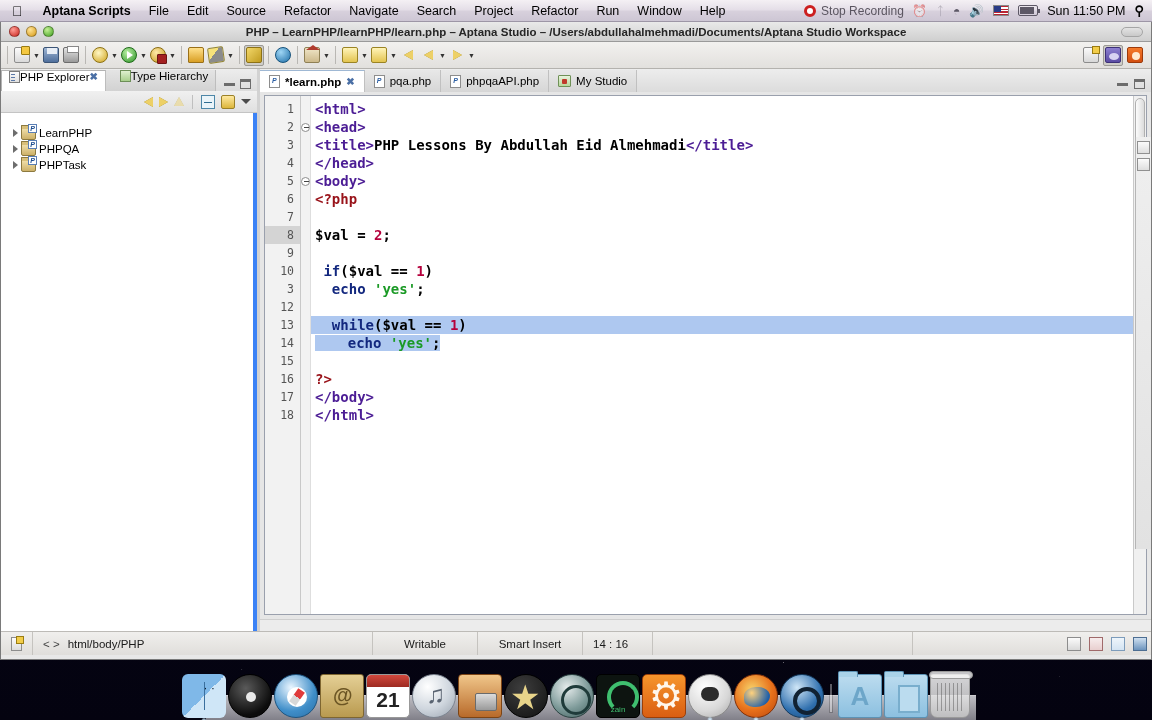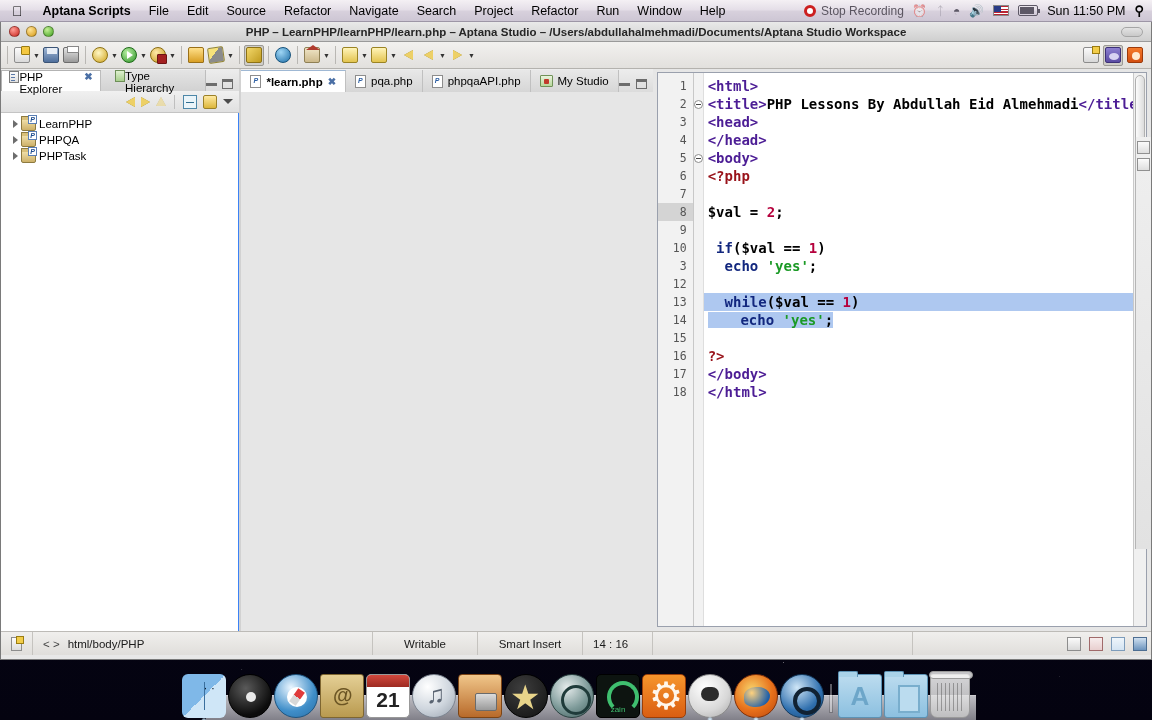--- a/index.html
+++ b/index.html
@@ -155,33 +155,33 @@
     border-bottom: 1px solid #c4c4c4; display: flex; align-items: center;
     justify-content: flex-end; gap: 6px; padding-right: 6px;
   }
   .vtb-ico { width: 14px; height: 14px; position: relative; display:inline-block; }
   .vsep { width:1px;height:14px;background:#bfbfbf;margin:0 2px;}
   .i-collapse { border:1px solid #4d87a8; background:#eaf4f9; }
   .i-collapse::after{content:"";position:absolute;left:2px;top:6px;width:8px;height:1.5px;background:#2f6d90;}
   .i-link { background: linear-gradient(180deg,#ffe9a0,#dcb63b); border:1px solid #9b8128; border-radius:2px;}
   .chev { width:0;height:0;border-left:5px solid transparent;border-right:5px solid transparent;border-top:5px solid #4b4b4b;}
 
-  #tree { flex: 1; background: #fff; border-right: 1px solid #3b82f6; padding-top: 3px; }
+  #tree { flex: 1; background: #fff; border-right: 4px solid #3b82f6; padding-top: 12px; }
   .trow { height: 16px; display: flex; align-items: center; gap: 3px; padding-left: 12px; font-size: 11.5px; color:#000;}
   .tw-arrow { width:0;height:0;border-top:4px solid transparent;border-bottom:4px solid transparent;border-left:5px solid #6d6d6d;}
   .prj-ico { width: 15px; height: 13px; position: relative; display:inline-block;
     background: linear-gradient(180deg,#f3e3ae,#cdb169); border:1px solid #8d7a3f; border-radius:1px 1px 2px 2px;}
   .prj-ico::before{content:"";position:absolute;left:-1px;top:-3px;width:7px;height:3px;background:#d9c07a;border:1px solid #8d7a3f;border-bottom:none;border-radius:1px 1px 0 0;}
   .prj-ico::after{content:"P";position:absolute;right:-2px;top:-4px;font-size:7px;font-weight:bold;color:#1b4b8f;background:#fff;border:1px solid #5a7fb5;line-height:7px;padding:0 1px;}
 
   
   #sash { width: 3px; background: #d2d2d2; }
 
   
-  #editorarea { flex: 1; display: flex; flex-direction: row; background: #e6e6e6; }
+  #editorarea { flex: 1; display: flex; flex-direction: column; background: #e6e6e6; }
   #edtabs { height: 23px; display: flex; align-items: flex-end; background: linear-gradient(180deg,#ededed,#dcdcdc); position: relative;}
   .etab {
     height: 22px; display: flex; align-items: center; gap: 5px; padding: 0 9px;
     font-size: 11.5px; border-right: 1px solid #c0c0c0; color:#000; white-space: nowrap;
   }
   .etab.active { background: #fff; border-top: 1px solid #9fb8d4; font-weight: bold; }
   .etab.inactive { background: linear-gradient(180deg,#e8e8e8,#d6d6d6); }
   .f-ico { width:11px;height:13px;position:relative;display:inline-block;
     background:#fff;border:1px solid #8d8d8d;}
   .f-ico::after{content:"P";position:absolute;left:2px;top:1px;font-size:7px;line-height:8px;color:#2b5ea3;font-weight:bold;}
@@ -541,22 +541,22 @@
                 <div class="foldmark"></div>
                 <div class="foldmark"></div>
                 <div class="foldmark"></div>
                 <div class="foldmark"></div>
                 <div class="foldmark"></div>
                 <div class="foldmark"></div>
                 <div class="foldmark"></div>
               </div>
             <div id="codearea">
                 <div class="cline"><span class="tag">&lt;html&gt;</span></div>
+                <div class="cline"><span class="tag">&lt;head&gt;</span></div>
                 <div class="cline"><span class="tag">&lt;title&gt;</span><span class="plain">PHP Lessons By Abdullah Eid Almehmadi</span><span class="tag">&lt;/title&gt;</span></div>
-                <div class="cline"><span class="tag">&lt;head&gt;</span></div>
                 <div class="cline"><span class="tag">&lt;/head&gt;</span></div>
                 <div class="cline"><span class="tag">&lt;body&gt;</span></div>
                 <div class="cline"><span class="php">&lt;?php</span></div>
                 <div class="cline">&nbsp;</div>
                 <div class="cline"><span class="plain">$val = </span><span class="num">2</span><span class="plain">;</span></div>
                 <div class="cline">&nbsp;</div>
                 <div class="cline"><span class="plain"> </span><span class="kw">if</span><span class="plain">($val == </span><span class="num">1</span><span class="plain">)</span></div>
                 <div class="cline"><span class="plain">  </span><span class="kw">echo</span><span class="plain"> </span><span class="str">'yes'</span><span class="plain">;</span></div>
                 <div class="cline">&nbsp;</div>
                 <div class="cline sel-full"><span class="plain">  </span><span class="kw">while</span><span class="plain">($val == </span><span class="num">1</span><span class="plain">)</span></div>

